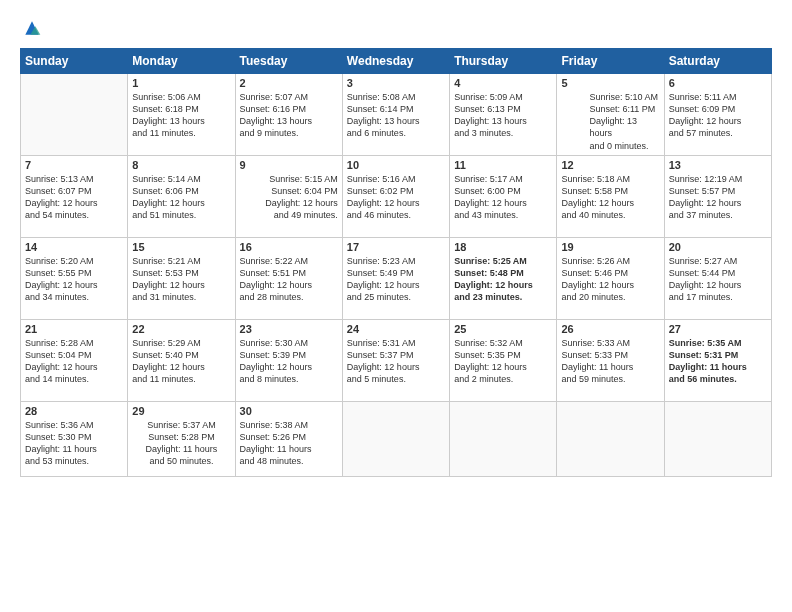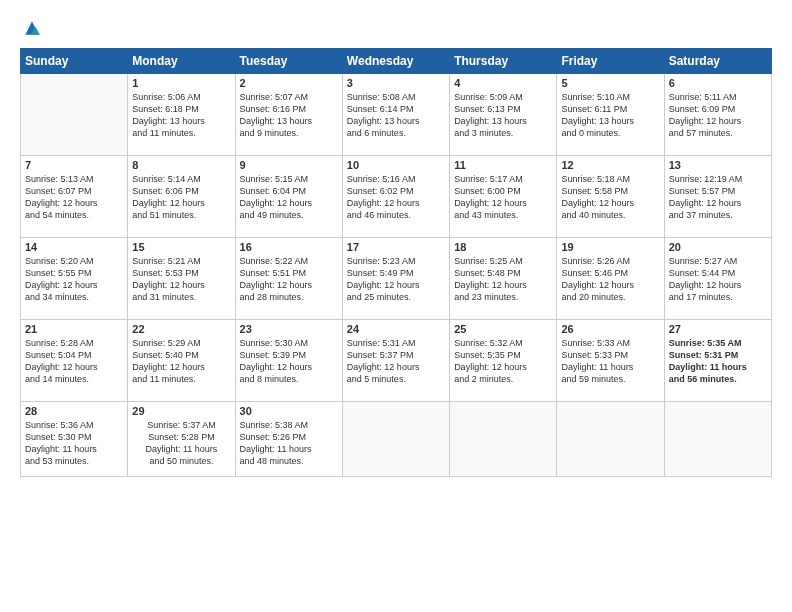--- a/index.html
+++ b/index.html
@@ -161,21 +161,21 @@
           </td>
           <td>
             <span class="day-number">4</span>
             <div class="day-info" style="white-space: pre-line;">Sunrise: 5:09 AM
 Sunset: 6:13 PM
 Daylight: 13 hours
 and 3 minutes.</div>
           </td>
           <td>
             <span class="day-number">5</span>
-            <div class="day-info" style="white-space: pre-line;">Sunrise: 5:10 AM
+            <div class="day-info" style="white-space: pre-line; margin-left: 28px;">Sunrise: 5:10 AM
 Sunset: 6:11 PM
 Daylight: 13 hours
 and 0 minutes.</div>
           </td>
           <td>
             <span class="day-number">6</span>
             <div class="day-info" style="white-space: pre-line;">Sunrise: 5:11 AM
 Sunset: 6:09 PM
 Daylight: 12 hours
 and 57 minutes.</div>
@@ -191,21 +191,21 @@
           </td>
           <td>
             <span class="day-number">8</span>
             <div class="day-info" style="white-space: pre-line;">Sunrise: 5:14 AM
 Sunset: 6:06 PM
 Daylight: 12 hours
 and 51 minutes.</div>
           </td>
           <td>
             <span class="day-number">9</span>
-            <div class="day-info" style="white-space: pre-line;">Sunrise: 5:15 AM
+            <div class="day-info" style="white-space: pre-line; text-align: right;">Sunrise: 5:15 AM
 Sunset: 6:04 PM
 Daylight: 12 hours
 and 49 minutes.</div>
           </td>
           <td>
             <span class="day-number">10</span>
             <div class="day-info" style="white-space: pre-line;">Sunrise: 5:16 AM
 Sunset: 6:02 PM
 Daylight: 12 hours
 and 46 minutes.</div>
@@ -256,21 +256,21 @@
           </td>
           <td>
             <span class="day-number">17</span>
             <div class="day-info" style="white-space: pre-line;">Sunrise: 5:23 AM
 Sunset: 5:49 PM
 Daylight: 12 hours
 and 25 minutes.</div>
           </td>
           <td>
             <span class="day-number">18</span>
-            <div class="day-info" style="white-space: pre-line;">Sunrise: 5:25 AM
+            <div class="day-info" style="white-space: pre-line; font-weight: bold;">Sunrise: 5:25 AM
 Sunset: 5:48 PM
 Daylight: 12 hours
 and 23 minutes.</div>
           </td>
           <td>
             <span class="day-number">19</span>
             <div class="day-info" style="white-space: pre-line;">Sunrise: 5:26 AM
 Sunset: 5:46 PM
 Daylight: 12 hours
 and 20 minutes.</div>

